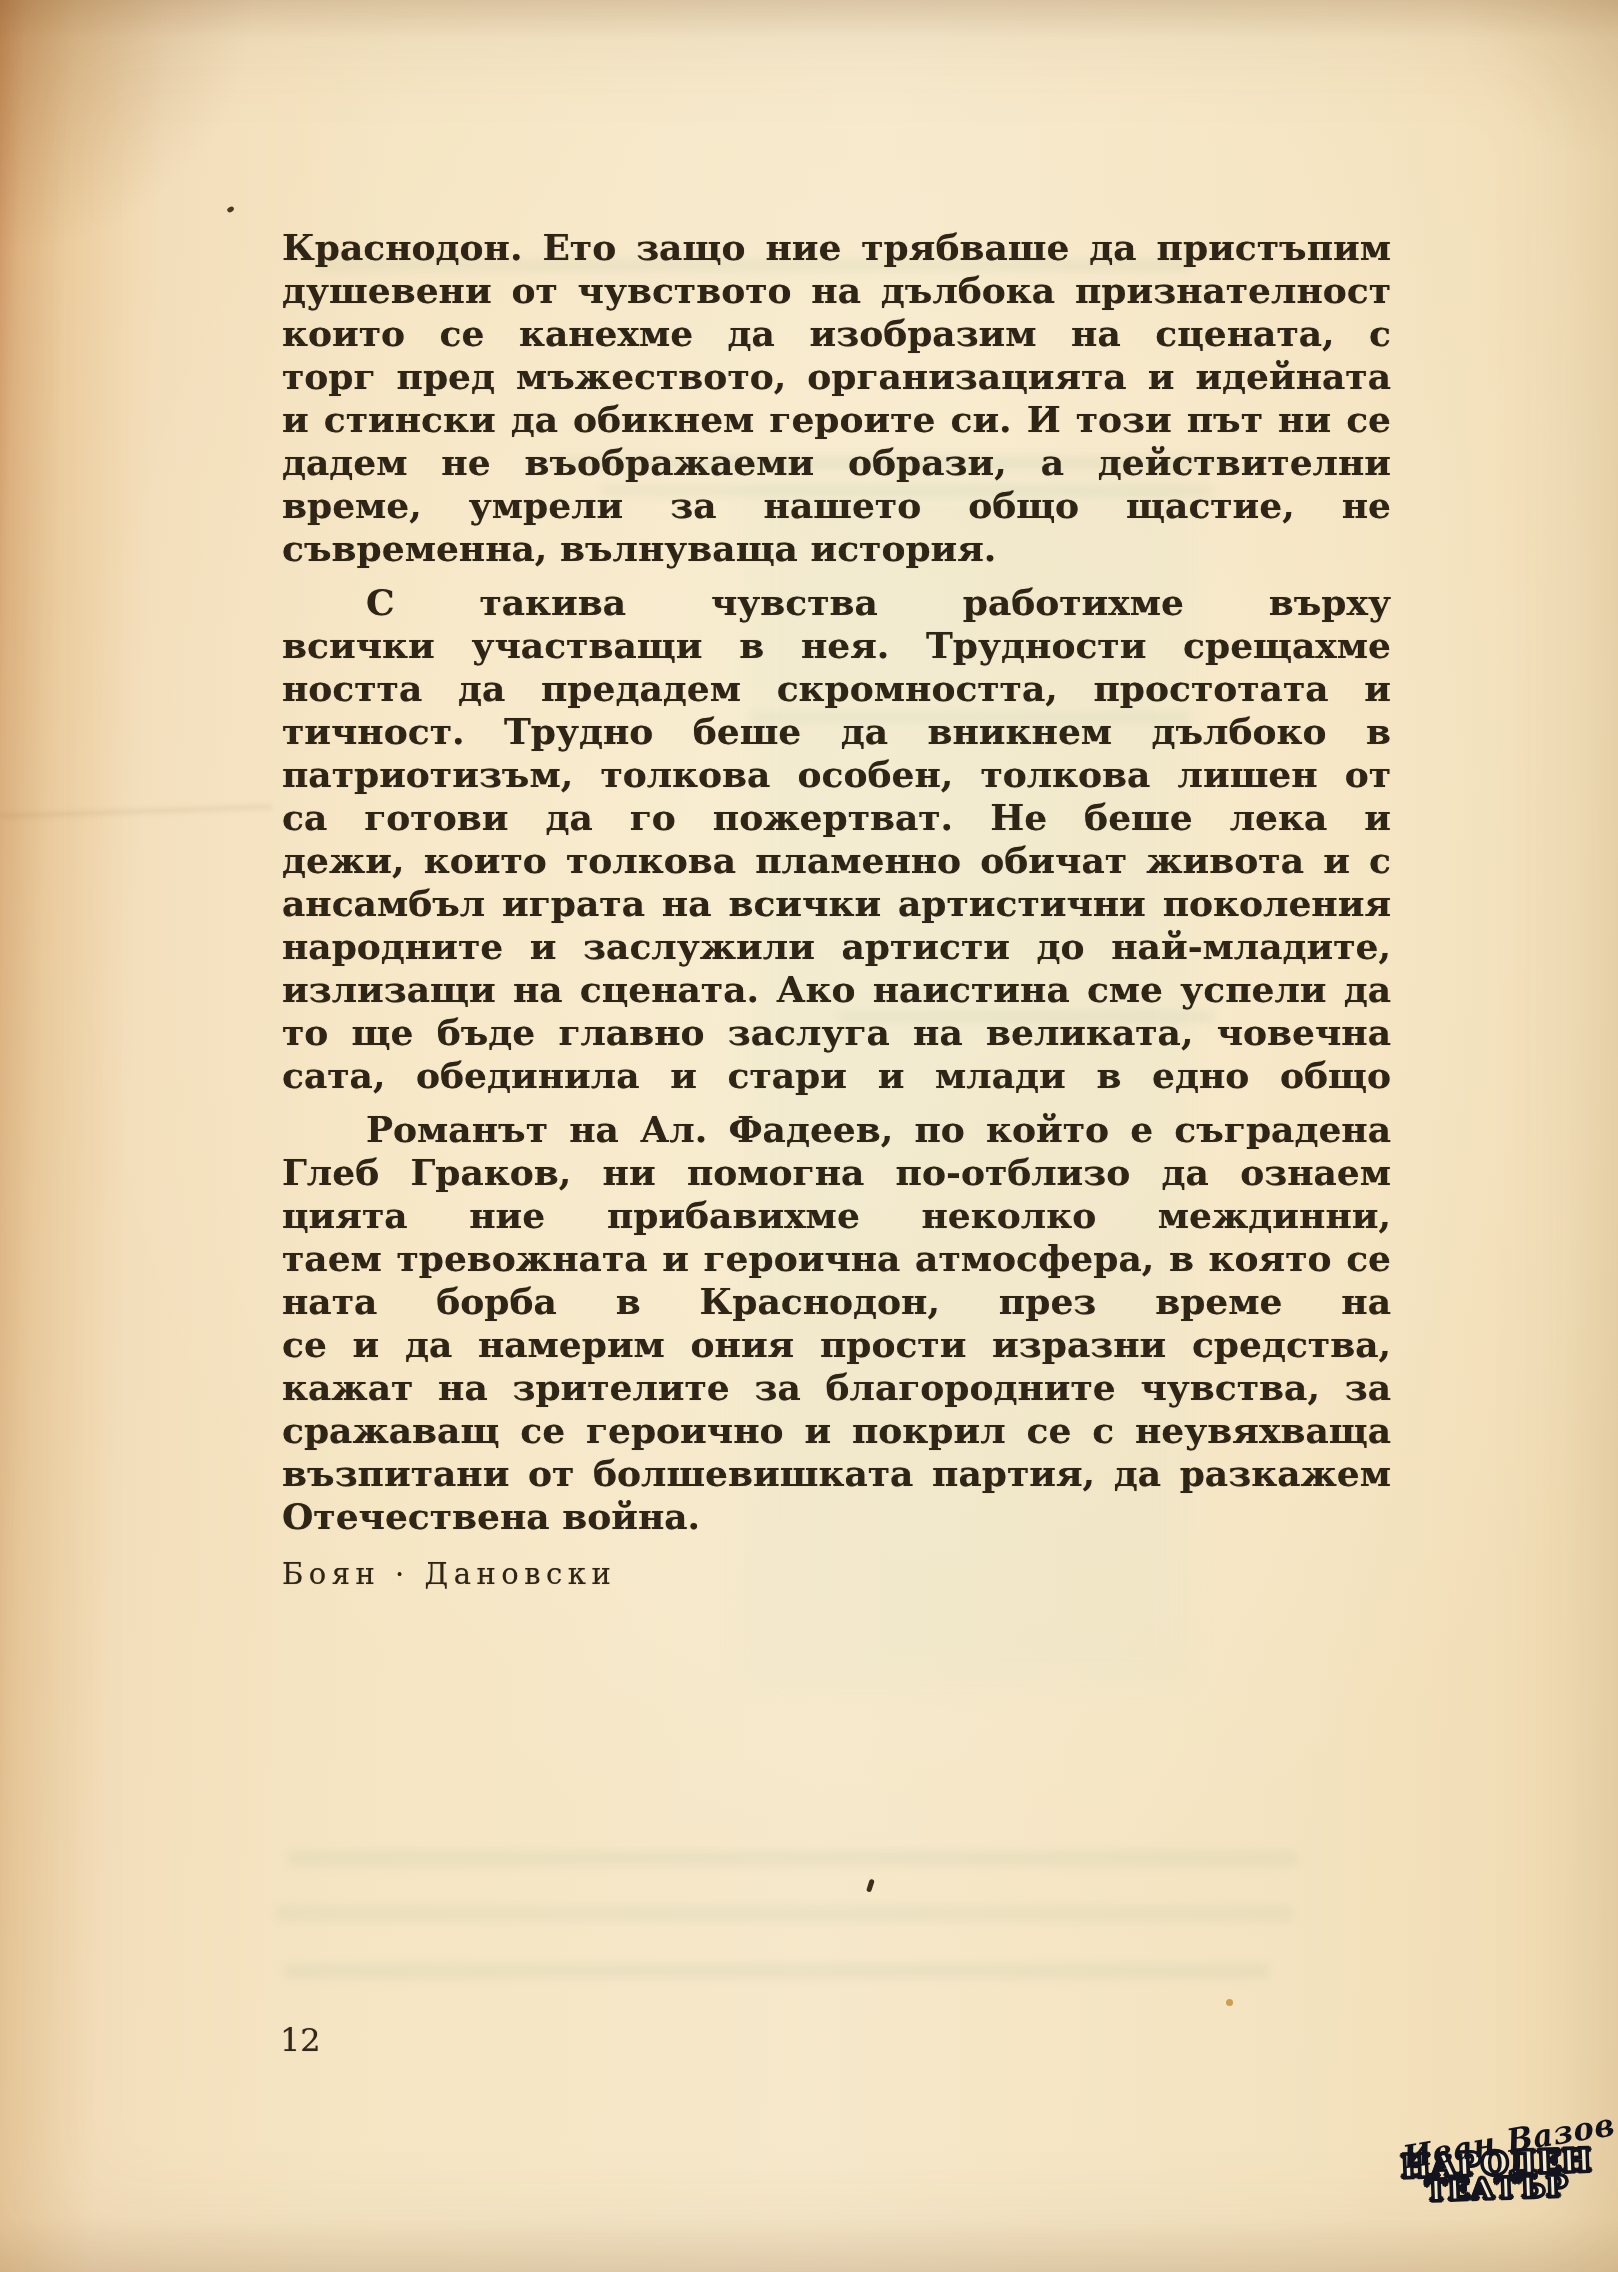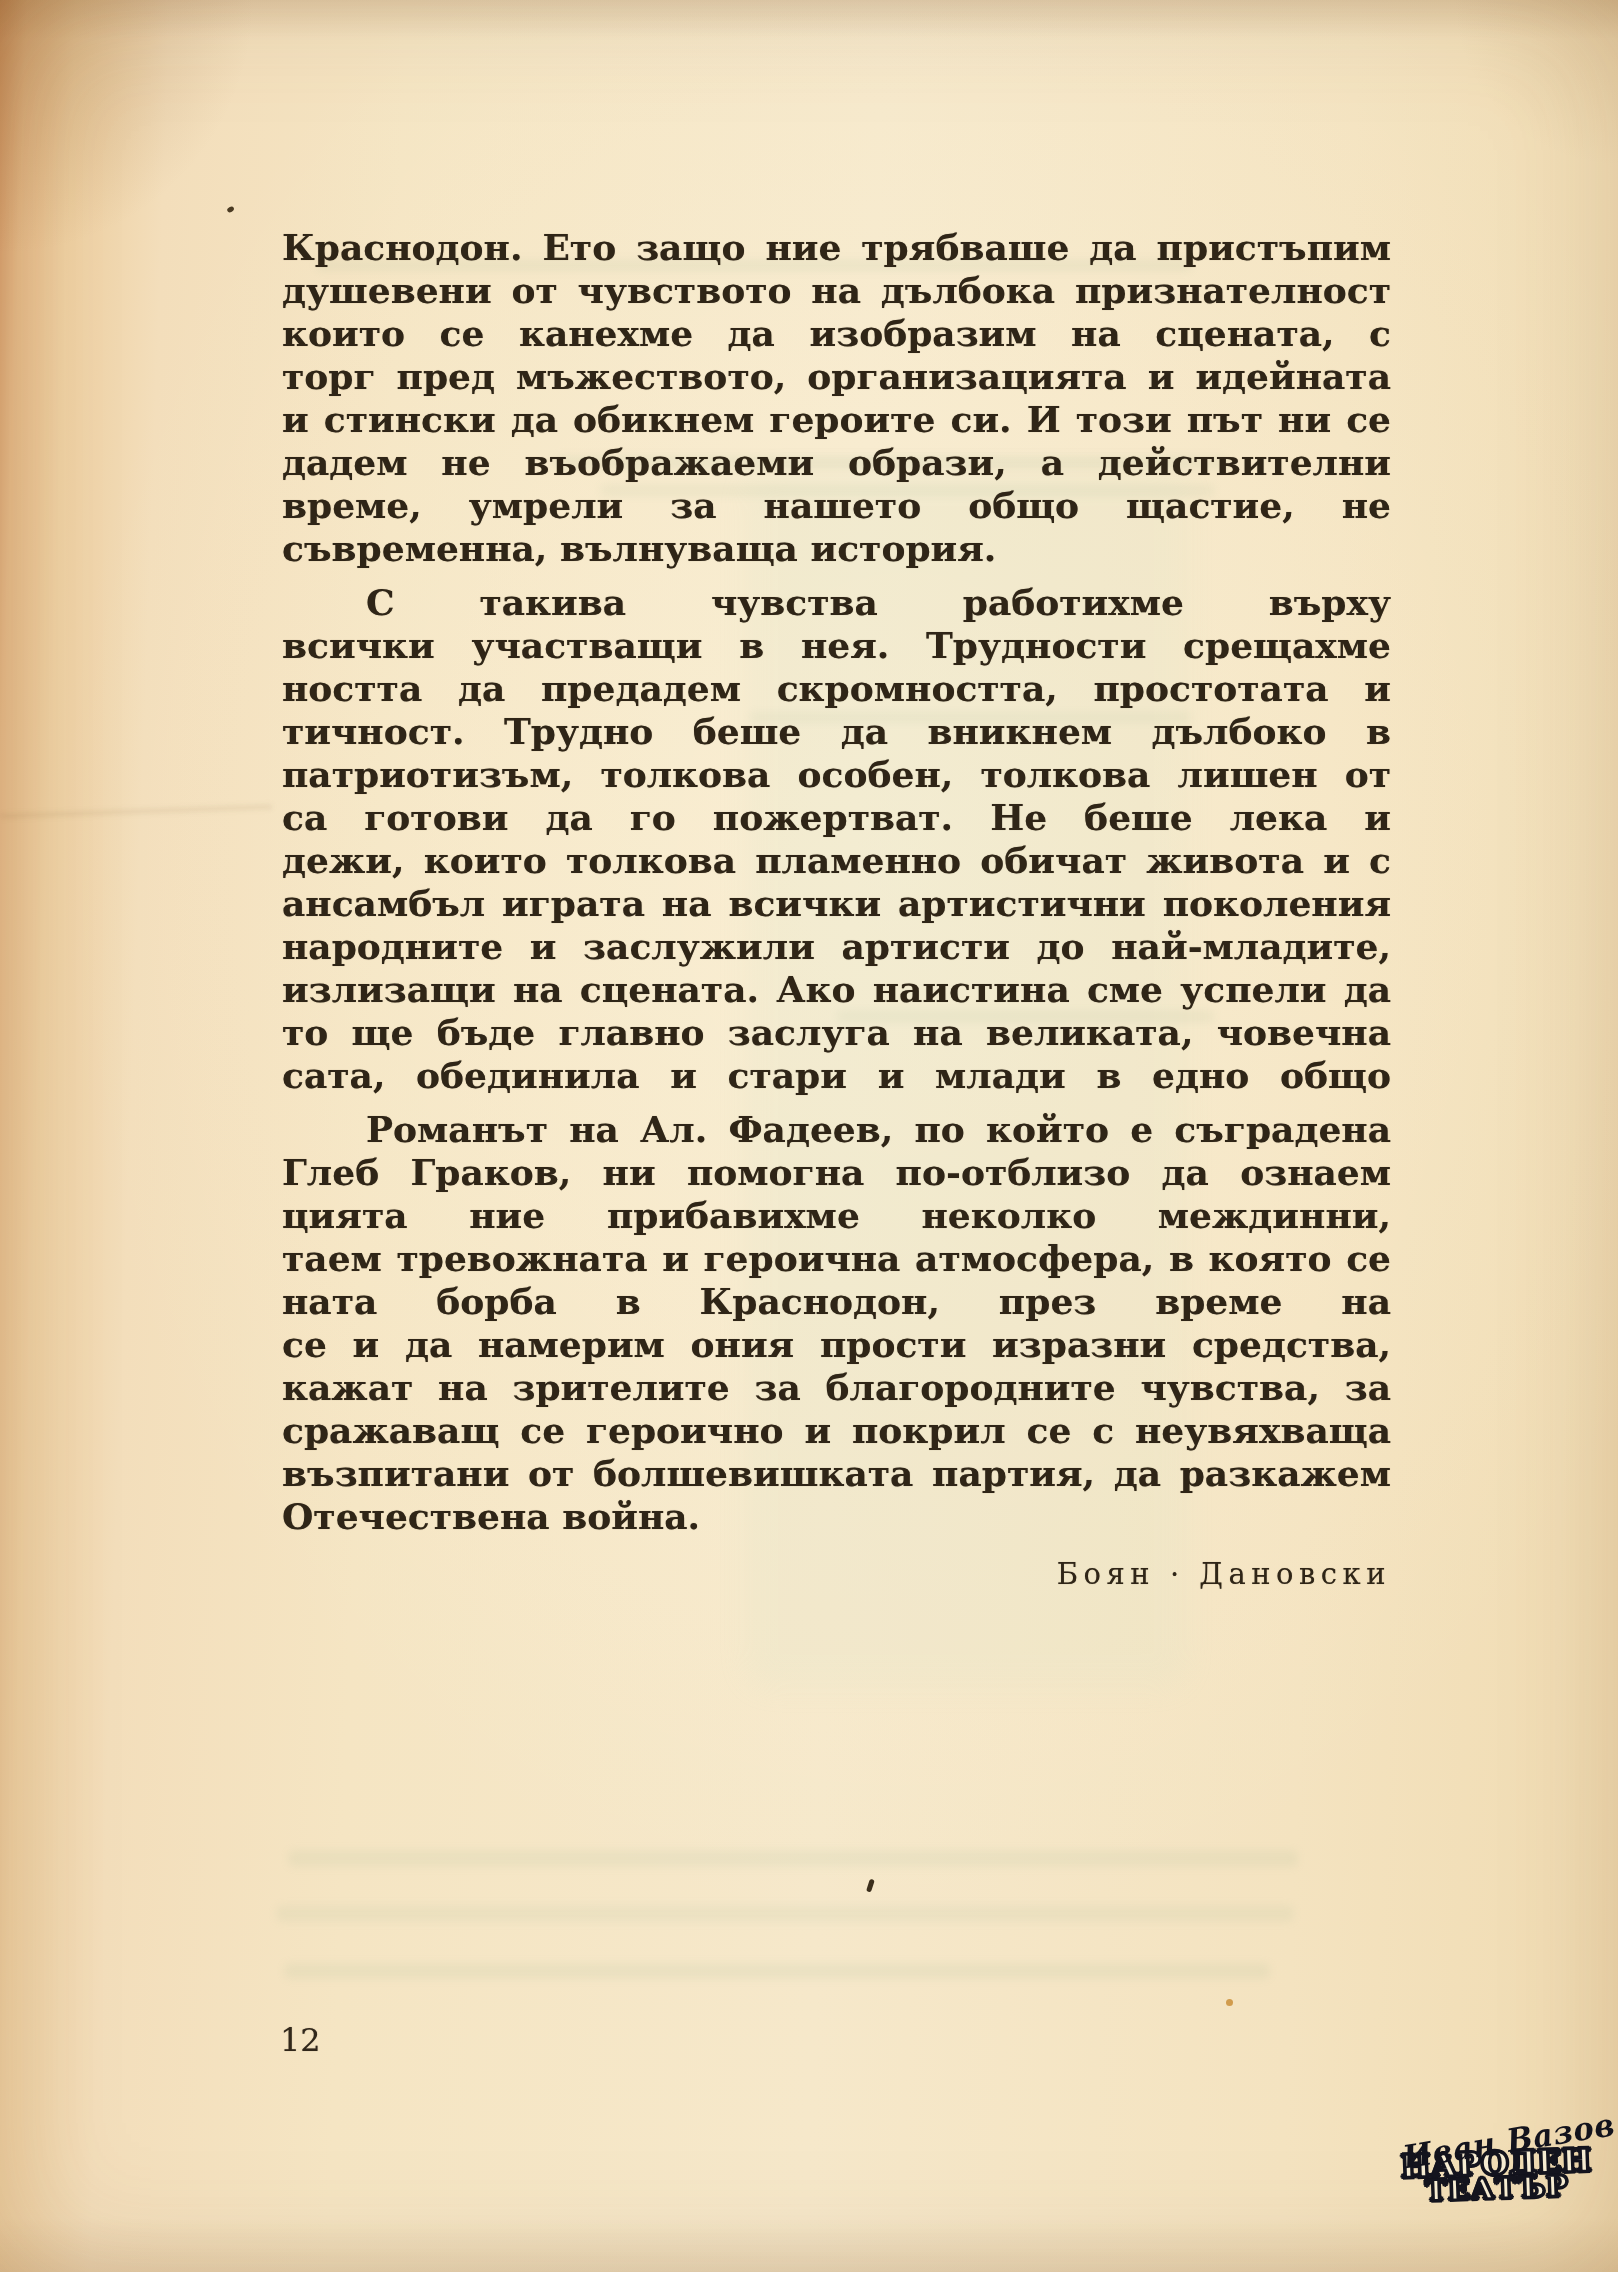--- a/index.html
+++ b/index.html
@@ -33,21 +33,21 @@
   .para + .para{margin-top:11px;}
   .line{
     text-align:justify;
     text-align-last:justify;
     height:43px;overflow:hidden;
   }
   .line.last{text-align-last:left;}
   .line.indent{text-indent:84px;}
   .signature{
     position:absolute;left:282px;top:1557px;width:1109px;
-    text-align:right;font-size:29px;letter-spacing:5.5px;color:#2f2517;
+    text-align:left;font-size:29px;letter-spacing:5.5px;color:#2f2517;
     text-shadow:0 0 0.8px rgba(47,37,23,0.45);
   }
   .page-number{
     position:absolute;left:280px;top:2021px;
     font-size:32px;color:#31271a;
     text-shadow:0 0 0.8px rgba(47,37,23,0.5);
   }
   
   .stamp{
     position:absolute;left:1398px;top:2127px;width:197px;

